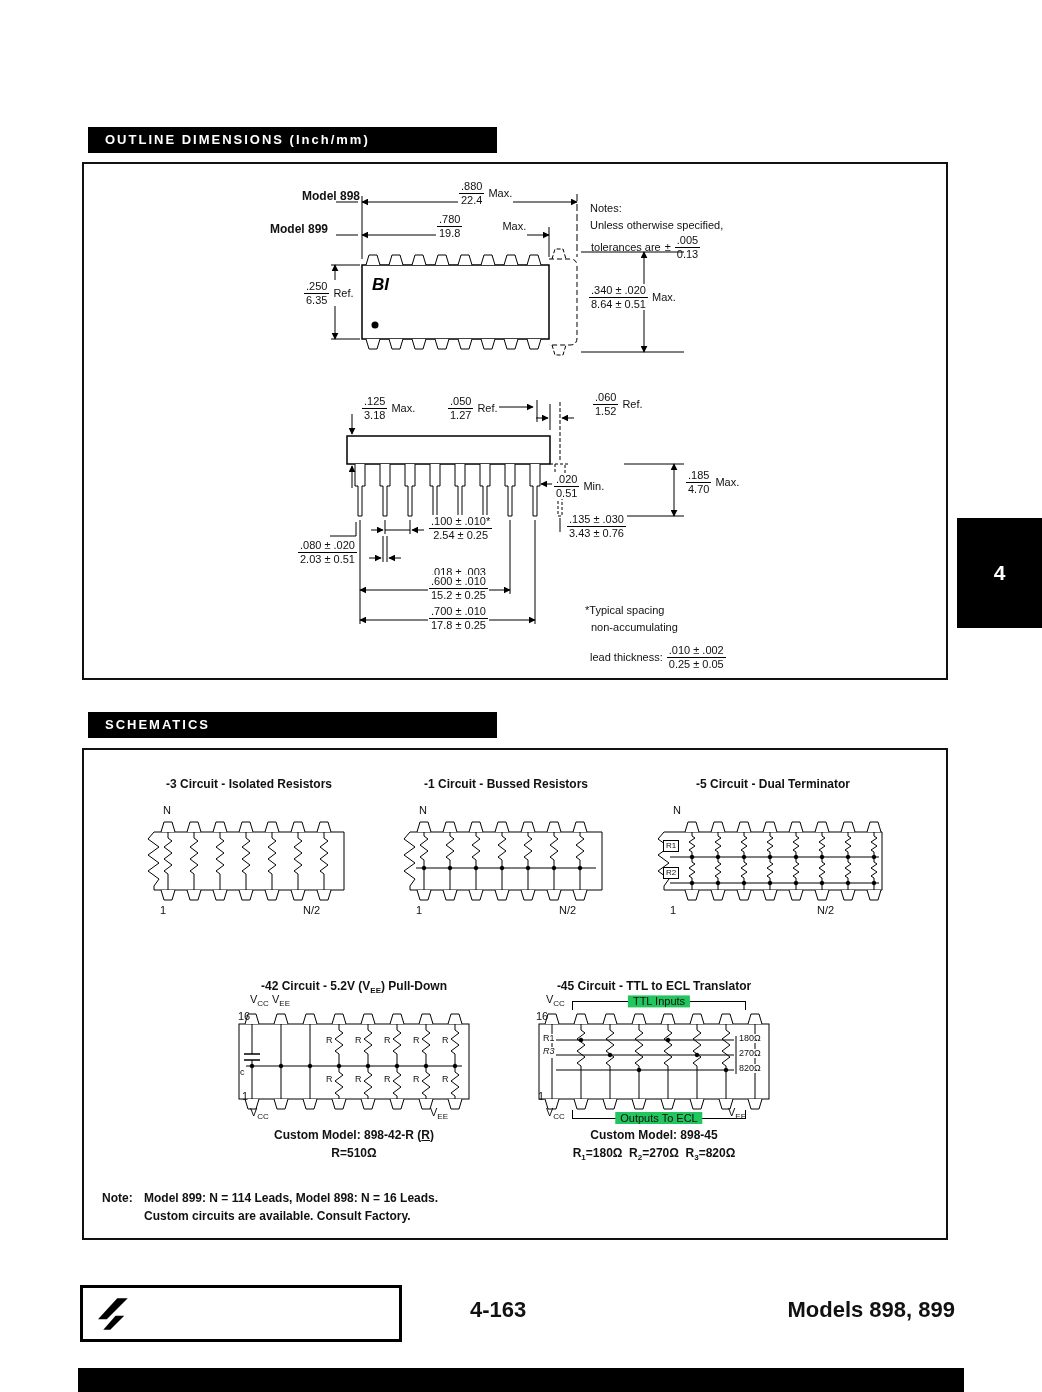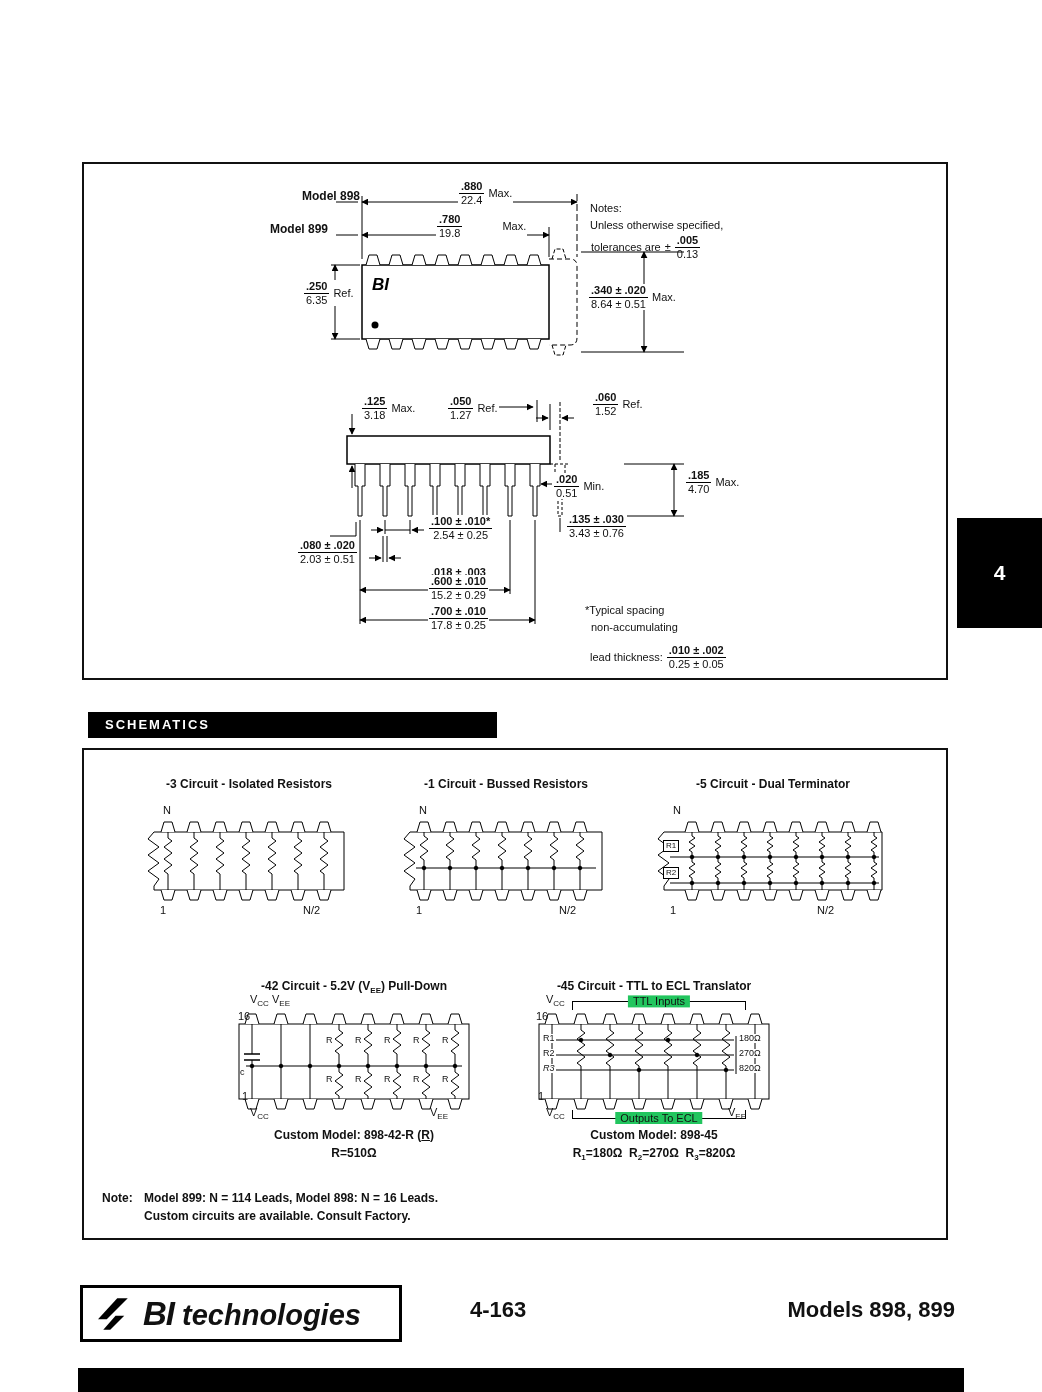--- a/index.html
+++ b/index.html
@@ -6,21 +6,21 @@
   #page{position:relative;width:1042px;height:1392px;background:#fff;font-family:"Liberation Sans",sans-serif;color:#111;overflow:hidden;}
   .bar{position:absolute;background:#000;color:#fff;font-weight:bold;font-size:13px;letter-spacing:2px;line-height:26px;height:26px;padding-left:17px;box-sizing:border-box;}
   .frame{position:absolute;border:2px solid #111;background:#fff;}
   .art{position:absolute;left:0;top:0;}
   .t{position:absolute;white-space:nowrap;font-size:11px;}
   .b{font-weight:bold;}
   .s12{font-size:12px;}
   .ctr{transform:translateX(-50%);}
   .dim{position:absolute;display:flex;align-items:center;gap:4px;background:#fff;font-size:11px;white-space:nowrap;padding:0 1px;}
   .frac{display:inline-flex;flex-direction:column;align-items:center;line-height:1.15;text-align:center;}
-  .frac .n{border-bottom:1px solid #000;padding:0 2px;font-weight:bold;}
+  .frac .n{border-bottom:1px solid #000;padding:0 2px;}
   sub.ss{font-size:8px;}
   .rlab{position:absolute;font-size:9px;background:#fff;line-height:1;}
   .rbox{position:absolute;font-size:8px;background:#fff;border:1px solid #000;line-height:1.2;padding:0 2px;}
   .brk{position:absolute;height:8px;border:1px solid #000;}
   .brk.top{border-bottom:none;}
   .brk.bot{border-top:none;}
   .brk span{position:absolute;left:50%;background:#22c55e;padding:0 5px;font-size:11px;white-space:nowrap;}
   .brk.top span{top:0;transform:translate(-50%,-55%);}
   .brk.bot span{top:100%;transform:translate(-50%,-50%);}
   .tab4{position:absolute;left:957px;top:518px;width:85px;height:110px;background:#000;color:#fff;display:flex;align-items:center;justify-content:center;font-size:21px;font-weight:bold;}
@@ -29,20 +29,21 @@
   .brand .bi{font-size:33px;font-weight:900;letter-spacing:-1px;}
   .pgnum{position:absolute;left:470px;top:1297px;font-size:22px;font-weight:bold;}
   .models{position:absolute;left:700px;top:1297px;width:255px;text-align:right;font-size:22px;font-weight:bold;}
   .botbar{position:absolute;left:78px;top:1368px;width:886px;height:24px;background:#000;}
 </style>
 </head>
 <body>
 
 <div id="page">
 
+  <div class="bar" style="left:88px;top:127px;width:409px;"><span>OUTLINE DIMENSIONS (Inch/mm)</span></div>
 
   <div class="frame" style="left:82px;top:162px;width:862px;height:514px;">
 
     <svg class="art" width="862" height="514" viewBox="0 0 862 514">
       <defs>
         <marker id="arr" viewBox="0 0 10 10" refX="9" refY="5" markerWidth="7" markerHeight="7" orient="auto-start-reverse">
             <path d="M0 0L10 5L0 10z" fill="#000"></path>
           </marker>
       </defs>
       <g stroke="#000" fill="none" stroke-width="1">
@@ -232,21 +233,21 @@
     </div>
     <div class="dim" style="left:344px;top:402px;">
       <span class="frac">
           <span class="n">.018 ± .003</span>
           <span>0.46 ± 0.08</span>
         </span>
     </div>
     <div class="dim" style="left:344px;top:411px;">
       <span class="frac">
           <span class="n">.600 ± .010</span>
-          <span>15.2 ± 0.29</span>
+          <span>15.2 ± 0.25</span>
         </span>
     </div>
     <div class="dim" style="left:344px;top:441px;">
       <span class="frac">
           <span class="n">.700 ± .010</span>
           <span>17.8 ± 0.25</span>
         </span>
     </div>
     <div class="dim" style="left:213px;top:375px;">
       <span class="frac">
@@ -512,21 +513,21 @@
 
     <div class="t b s12 ctr" style="left:570px;top:229px;">-45 Circuit - TTL to ECL Translator</div>
     <div class="t" style="left:462px;top:243px;"><span>V</span><sub class="ss">CC</sub></div>
     <div class="brk top" style="left:488px;top:251px;width:172px;">
         <span>TTL Inputs</span>
       </div>
     <div class="t" style="left:452px;top:260px;">16</div>
     <div class="t" style="left:454px;top:340px;">1</div>
     <div class="rlab" style="left:459px;top:284px;">R1</div>
     <div class="rlab" style="left:459px;top:299px;">R2</div>
-    <div class="rlab" style="left:459px;top:314px;font-style:italic;">R3</div>
+    <div class="rlab" style="left:459px;top:297px;font-style:italic;">R3</div>
     <div class="rlab" style="left:655px;top:284px;">180Ω</div>
     <div class="rlab" style="left:655px;top:299px;">270Ω</div>
     <div class="rlab" style="left:655px;top:314px;">820Ω</div>
     <div class="t" style="left:462px;top:356px;"><span>V</span><sub class="ss">CC</sub></div>
     <div class="brk bot" style="left:488px;top:360px;width:172px;">
         <span>Outputs To ECL</span>
       </div>
     <div class="t" style="left:644px;top:356px;"><span>V</span><sub class="ss">EE</sub></div>
     <div class="t b s12 ctr" style="left:570px;top:378px;">Custom Model: 898-45</div>
     <div class="t b s12 ctr" style="left:570px;top:396px;">
@@ -536,19 +537,18 @@
     <div class="t b s12" style="left:18px;top:441px;">Note:</div>
     <div class="t b s12" style="left:60px;top:441px;">Model 899: N = 114 Leads, Model 898: N = 16 Leads.</div>
     <div class="t b s12" style="left:60px;top:459px;">Custom circuits are available.  Consult Factory.</div>
   </div>
 
   <div class="footer-box">
     <svg width="42" height="42" viewBox="0 0 48 48">
       <path d="M8 30 L30 6 L42 6 L18 30 Z" fill="#000"></path>
       <path d="M14 42 L28 26 L38 26 L22 42 Z" fill="#000"></path>
     </svg>
-    <div class="brand"><span class="bi">BI</span> <span>technologies</span></div>
   </div>
   <div class="pgnum">4-163</div>
   <div class="models">Models 898, 899</div>
   <div class="botbar"></div>
 
 </div>
 
 </body></html>

